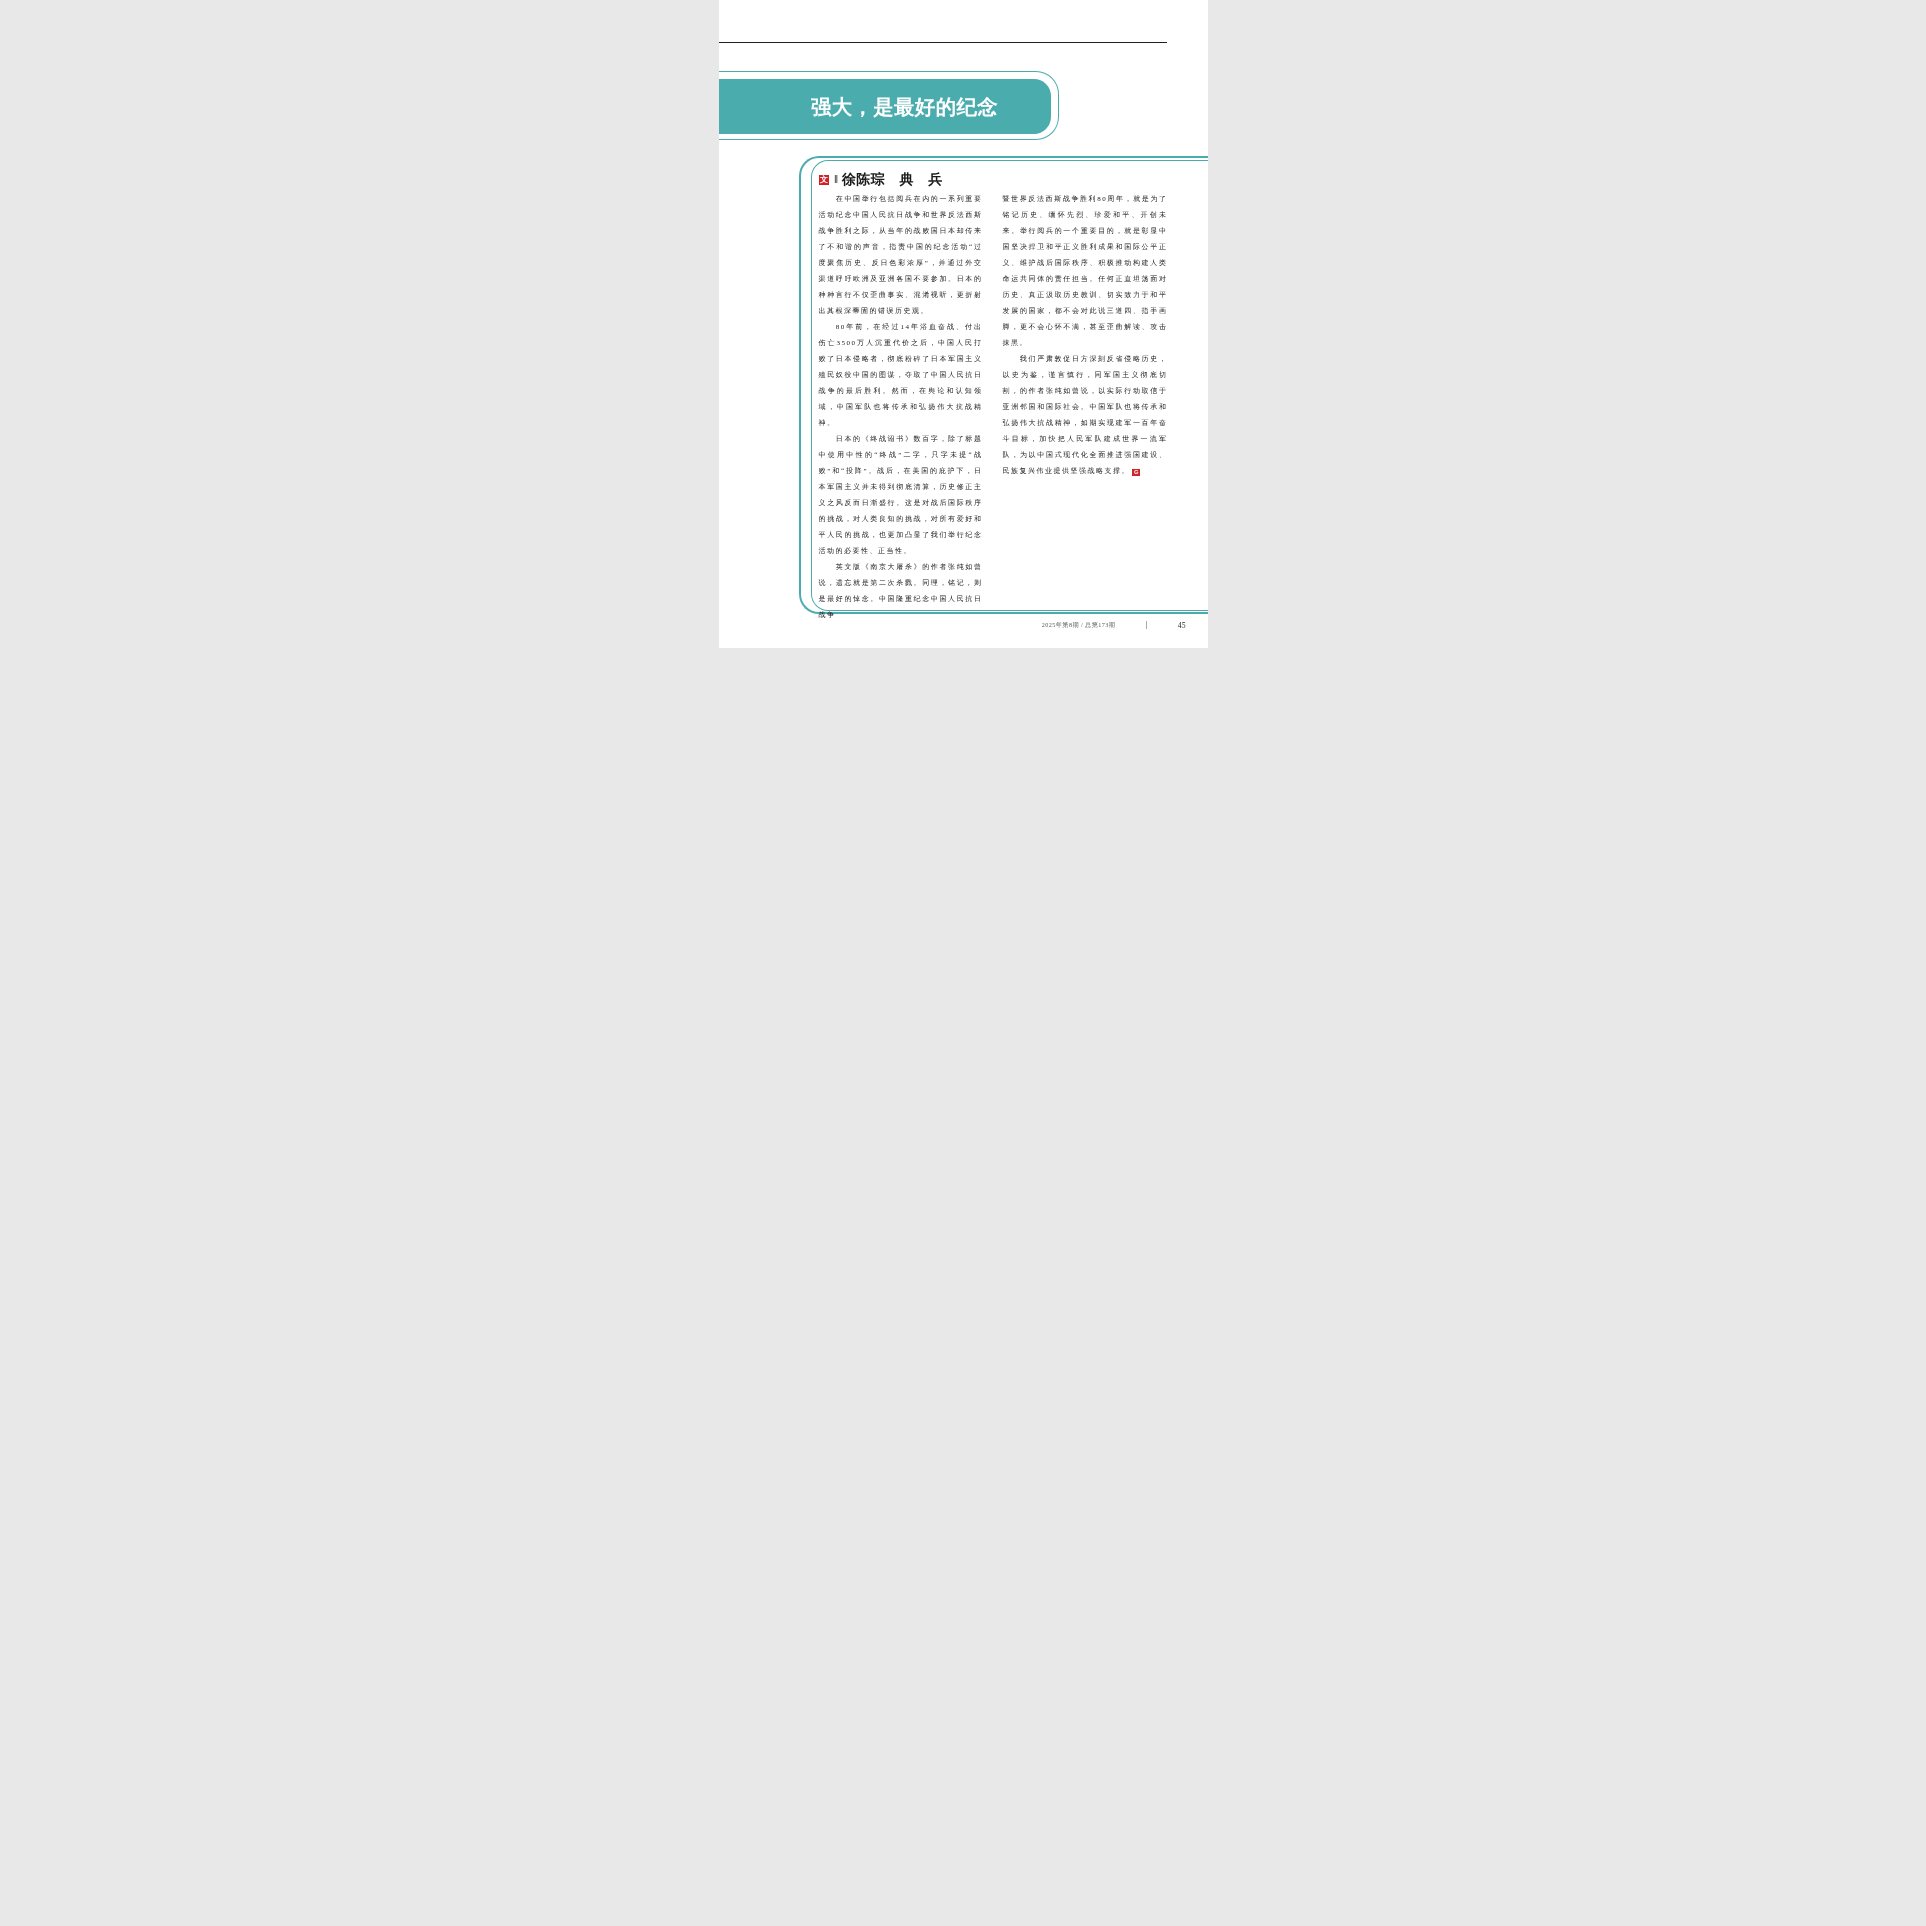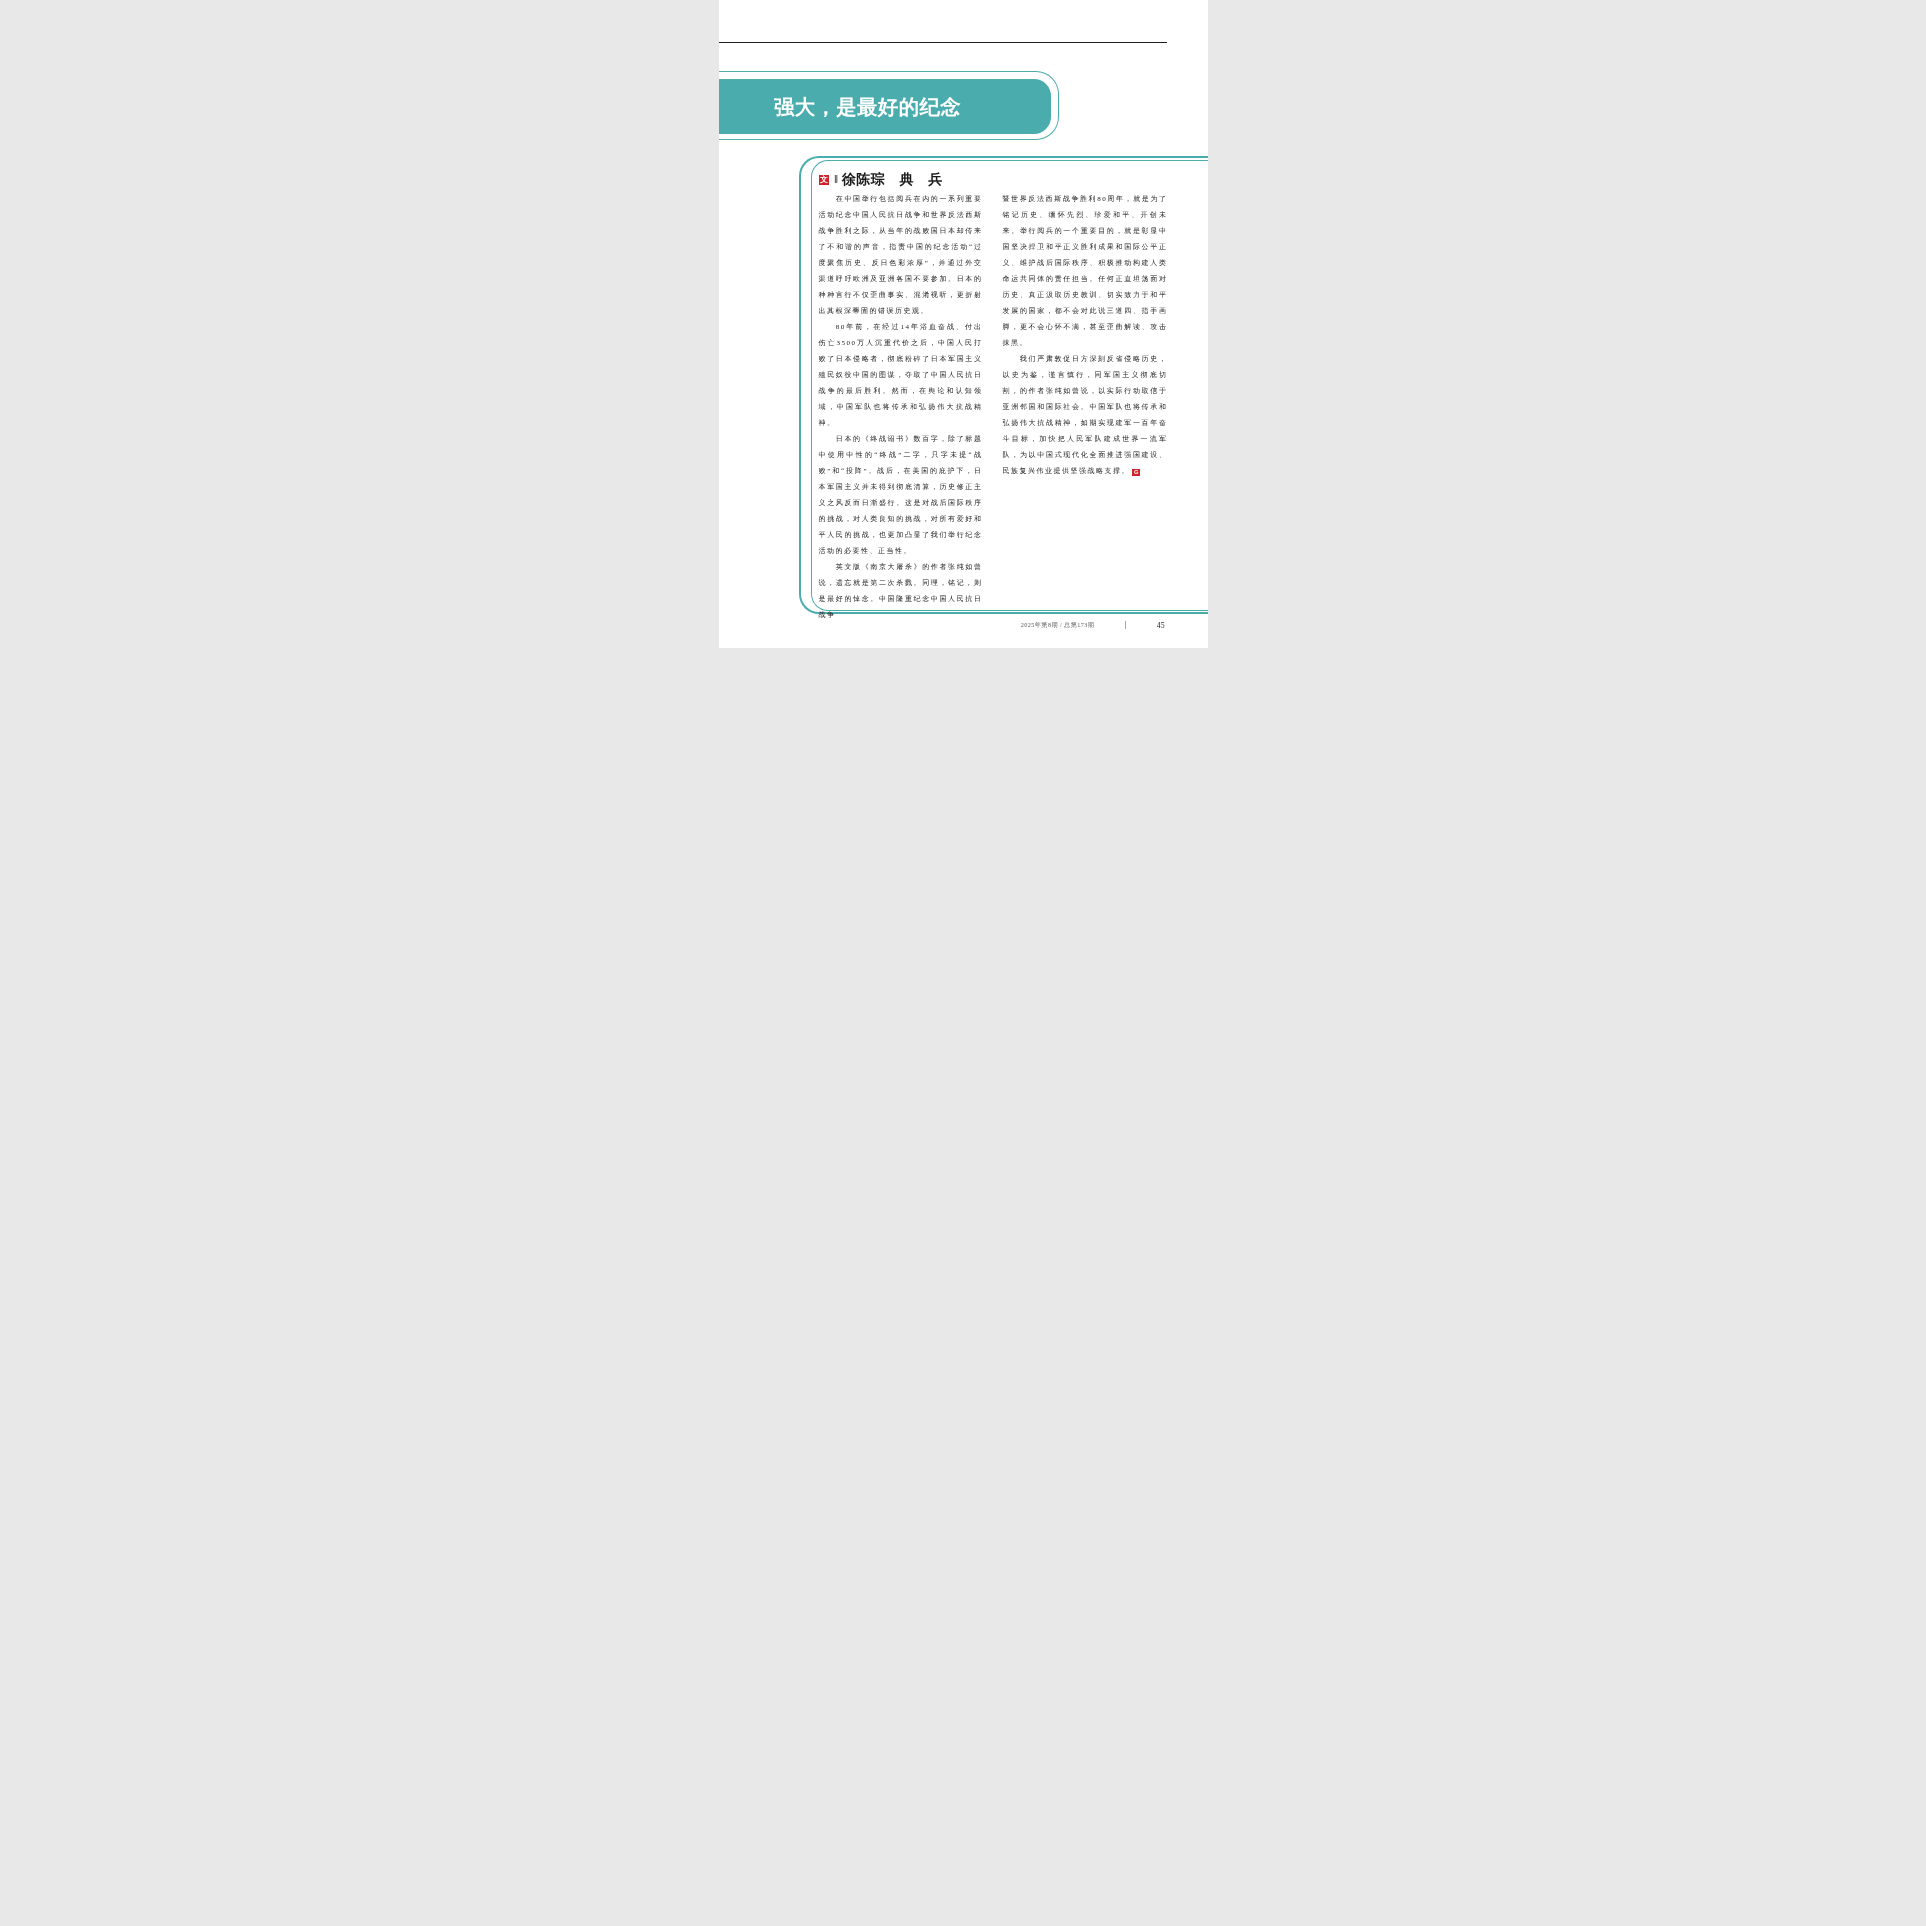--- a/index.html
+++ b/index.html
@@ -18,21 +18,21 @@
     position:absolute; left:-11.6px; top:71px; width:351px; height:67px;
     border:1.5px solid #4BACAE; border-left:none;
     border-radius:0 23px 23px 0;
   }
   .banner {
     position:absolute; left:-11.6px; top:79px; width:344px; height:55px;
     background:#4BACAE; border-radius:0 17px 17px 0;
     display:flex; align-items:center;
   }
   .banner .page-title {
-    margin-left:67px;
+    margin-left:104px;
     font-family:"Liberation Sans", sans-serif;
     font-size:20.4px; font-weight:700; color:#ffffff;
     letter-spacing:0.4px; white-space:nowrap;
   }
   
   .content-box {
     position:absolute; left:80px; top:156px; width:424px; height:454px;
     border:2.3px solid #4BACAE; border-right:none;
     border-radius:20px 0 0 20px;
   }
@@ -73,21 +73,21 @@
   }
   .col p.no-indent { text-indent:0; }
   .g-badge {
     display:inline-block; width:7.7px; height:7.7px; background:#CE2328;
     color:#ffffff; font-family:"Liberation Sans", sans-serif;
     font-size:5.8px; font-weight:700; line-height:7.7px; text-align:center;
     letter-spacing:0; text-indent:0; margin-left:2.3px; vertical-align:-0.8px;
   }
   
   .footer {
-    position:absolute; right:43px; bottom:18.5px;
+    position:absolute; right:22px; bottom:18.5px;
     display:flex; align-items:center;
     font-family:"Liberation Serif", serif;
     gap:27px;
   }
   .footer-issue { font-size:6.2px; color:#58595B; letter-spacing:0.4px; white-space:nowrap; }
   .footer-divider { width:1.5px; height:8px; background:#A7A9AC; margin:0 3.5px; }
   .footer-page-number { font-size:7.7px; color:#231F20; font-weight:400; }
 </style>
 </head>
 <body>

